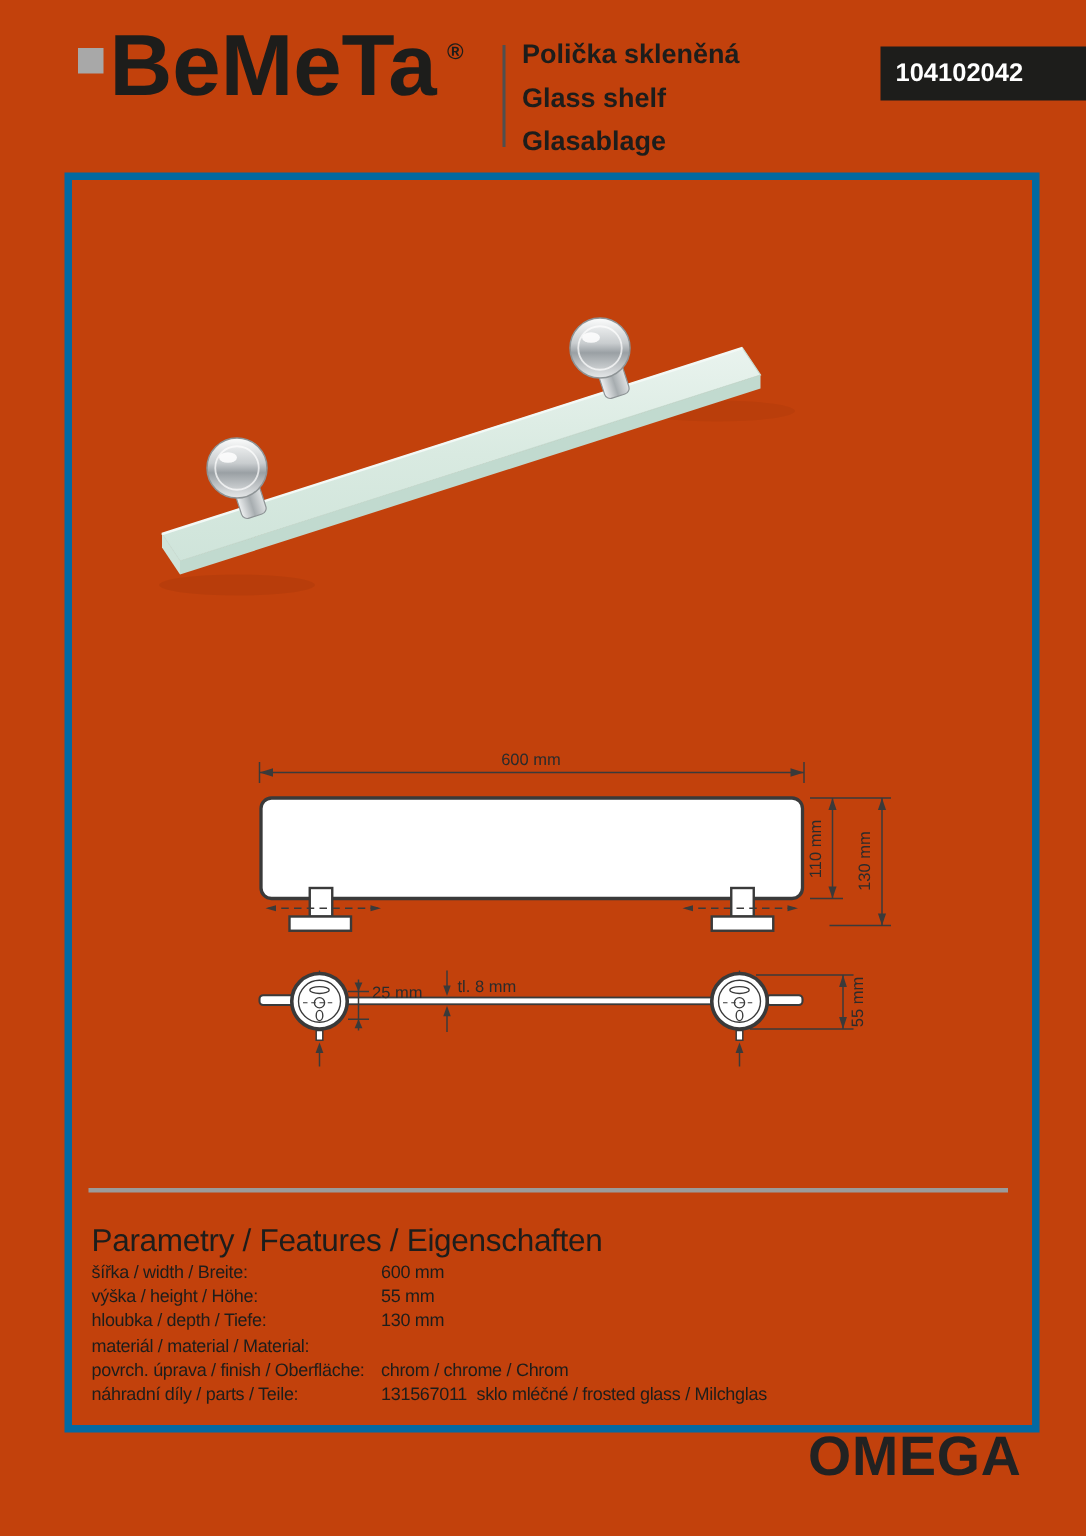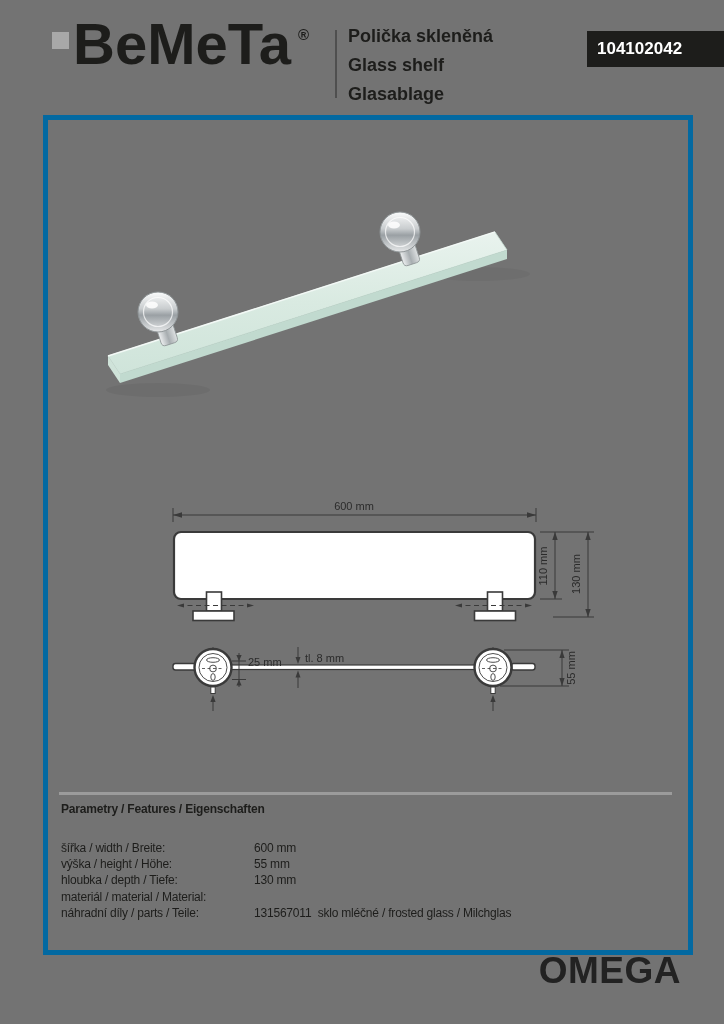--- a/index.html
+++ b/index.html
@@ -1,38 +1,38 @@
 <!DOCTYPE html>
 <html><head>
 <meta charset="utf-8">
 <style>
   html,body { margin:0; padding:0; background:#fff; }
   .page {
-    position:relative; width:724px; height:1024px; background:#737373;
+    position:relative; width:724px; height:1024px; background:#c2410c;
     font-family:"Liberation Sans", sans-serif; color:#1d1d1b; overflow:hidden;
   }
   
   .logo-square { position:absolute; left:52px; top:32px; width:17px; height:17px; background:#a8a8a8; }
   .brand { position:absolute; left:73px; top:14px; font-size:58px; font-weight:700; letter-spacing:0px; color:#1d1d1b; line-height:60px; }
   .regmark { position:absolute; left:298px; top:26px; font-size:15px; font-weight:700; }
   .header-divider { position:absolute; left:335px; top:30px; width:2px; height:68px; background:#4f4f4f; }
   .title-block { position:absolute; left:348px; top:22px; }
   .title-block div { font-size:18px; font-weight:700; line-height:29px; white-space:nowrap; }
   .code-badge {
     position:absolute; left:587px; top:31px; width:137px; height:36px; background:#1d1d1b;
     color:#ffffff; font-size:17px; font-weight:700; display:flex; align-items:center; padding-left:10px; box-sizing:border-box;
   }
   
   .main-box { position:absolute; left:43px; top:115px; width:640px; height:830px; border:5px solid #0369a1; box-sizing:content-box; }
   .photo-svg { position:absolute; left:0; top:84px; }
   .drawings-svg { position:absolute; left:0; top:364px; }
   svg text { font-family:"Liberation Sans", sans-serif; font-size:11px; fill:#2b2b2b; }
   
   .param-rule { position:absolute; left:11px; top:672px; width:613px; height:3px; background:#9b9b9b; }
-  .param-heading { position:absolute; left:13px; top:682px; margin:0; font-size:12px; font-weight:700; letter-spacing:-0.2px; }
+  .param-heading { position:absolute; left:13px; top:696px; margin:0; font-size:21px; font-weight:400; letter-spacing:-0.2px; }
   .param-rows { position:absolute; left:13px; top:720px; width:615px; font-size:12px; line-height:16.2px; letter-spacing:-0.2px; }
   .param-row { display:grid; grid-template-columns:193px 1fr; white-space:nowrap; }
   .param-note { margin-left:193px; margin-top:2px; font-size:9px; font-style:italic; letter-spacing:-0.1px; white-space:nowrap; }
   
   .series { position:absolute; right:43px; top:950px; font-size:37px; font-weight:700; letter-spacing:0.5px; color:#222222; }
 </style>
 </head>
 <body>
 
 <div class="page">
@@ -192,20 +192,24 @@
         <span class="val">55 mm</span>
       </div>
       <div class="param-row">
         <span class="lbl">hloubka / depth / Tiefe:</span>
         <span class="val">130 mm</span>
       </div>
       <div class="param-row">
         <span class="lbl">materiál / material / Material:</span>
       </div>
       <div class="param-row">
+        <span class="lbl">povrch. úprava / finish / Oberfläche:</span>
+        <span class="val">chrom / chrome / Chrom</span>
+      </div>
+      <div class="param-row">
         <span class="lbl">náhradní díly / parts / Teile:</span>
         <span class="val">131567011&nbsp; sklo mléčné / frosted glass / Milchglas</span>
       </div>
     </div>
   </div>
 
   <div class="series">OMEGA</div>
 
 </div>
 

